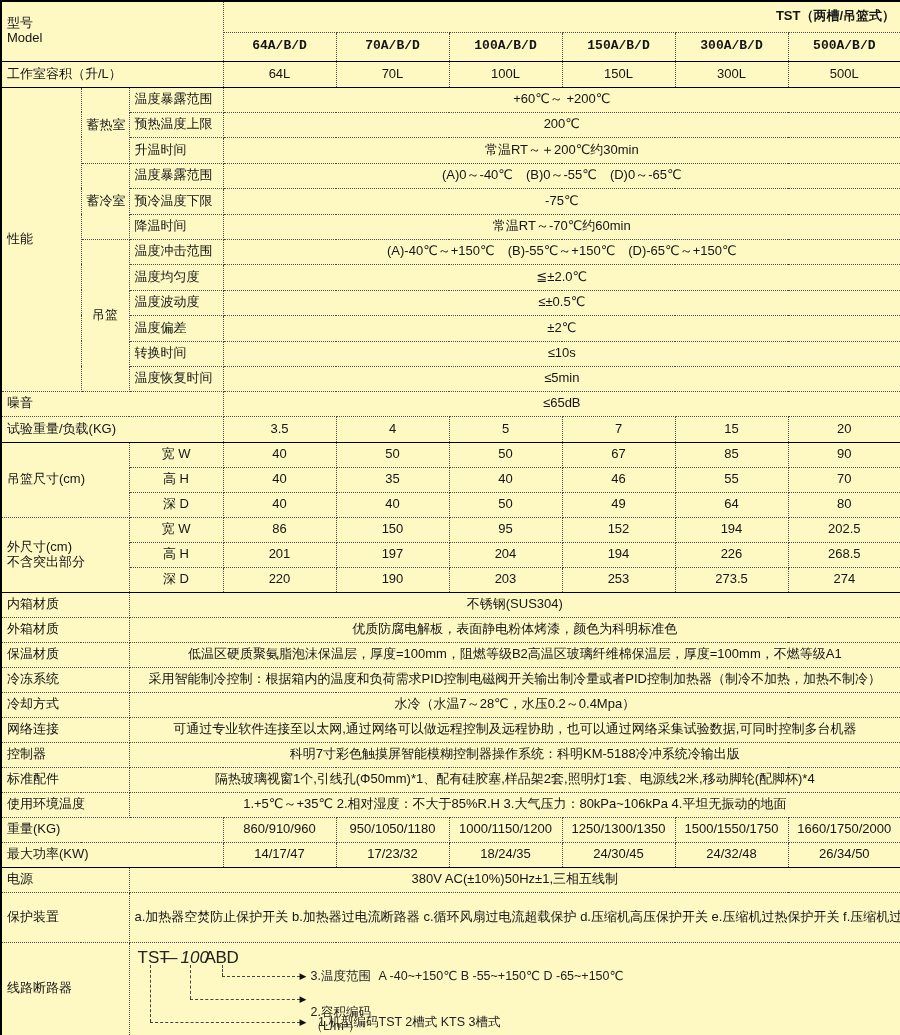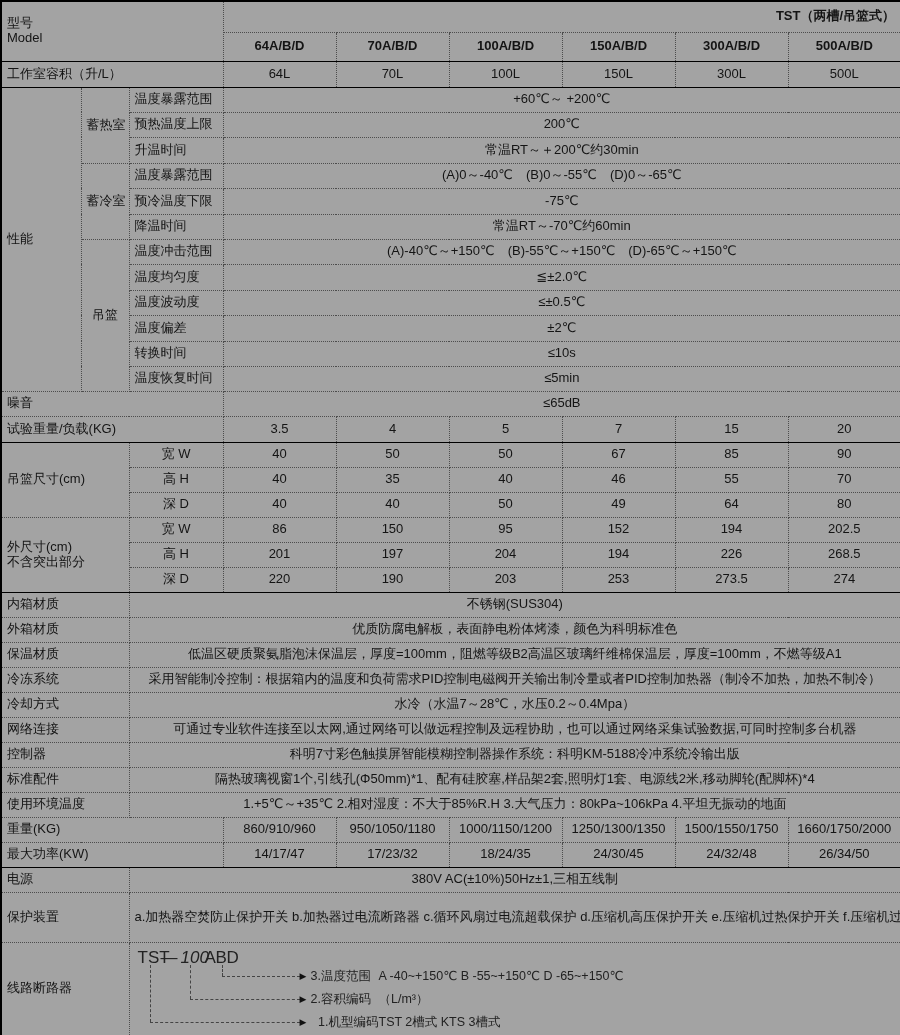--- a/index.html
+++ b/index.html
@@ -1,27 +1,27 @@
 <!DOCTYPE html>
 <html><head>
 <meta charset="utf-8">
 <style>
   html,body{margin:0;padding:0;background:#ffffff;}
   body{font-family:"Liberation Sans","DejaVu Sans",sans-serif;color:#111;}
-  .sheet{width:900px;height:1035px;background:#a3a3a3;box-sizing:border-box;}
+  .sheet{width:900px;height:1035px;background:#fef9c3;box-sizing:border-box;}
   table.spec{border-collapse:collapse;table-layout:fixed;width:900px;border:2px solid #000;}
   table.spec td{border:1px dotted #4d4d4d;font-size:13px;line-height:1.15;padding:0 5px;
     overflow:hidden;white-space:nowrap;color:#141414;vertical-align:middle;box-sizing:border-box;}
   td.ctr{text-align:center;}
   td.lft{text-align:left;}
   .bold{font-weight:bold;}
   .sb{border-bottom:1px solid #000 !important;}
   .st{border-top:1px solid #000 !important;}
   td.title{font-size:15px;text-align:right;}
-  td.models{font-size:14px;}
+  td.models{font-size:14px;font-family:Liberation Mono, monospace;}
   td.wrap{white-space:normal;line-height:1.5;padding:2px 6px;}
   td.small{font-size:12.5px;}
   .two-line{line-height:1.35;}
   
   td.legend-cell{padding:0;position:relative;}
   .lg{position:absolute;font-size:17px;color:#222;}
   .vdash{position:absolute;width:0;border-left:1px dashed #444;}
   .hdash{position:absolute;height:0;border-top:1px dashed #444;}
   .arrow{position:absolute;font-size:9px;color:#111;line-height:1;}
   .lrow{position:absolute;display:flex;font-size:12.5px;color:#222;white-space:nowrap;}
@@ -288,21 +288,21 @@
       <div class="hdash" style="left:20px;top:79px;width:150px;"></div>
 
       <span class="arrow" style="left:170px;top:29px;">▶</span>
       <span class="arrow" style="left:170px;top:52px;">▶</span>
       <span class="arrow" style="left:170px;top:75px;">▶</span>
 
       <div class="lrow" style="left:181px;top:26px;">
         <span class="llabel">3.温度范围</span>
         <span>A -40~+150℃  B -55~+150℃  D -65~+150℃</span>
       </div>
-      <div class="lrow" style="left:181px;top:49px;">
+      <div class="lrow" style="left:181px;top:62px;flex-direction:column;">
         <span class="llabel">2.容积编码</span>
         <span>（L/m³）</span>
       </div>
       <div class="lrow" style="left:181px;top:72px;text-align:right;">
         <span class="llabel">1.机型编码</span>
         <span>TST 2槽式  KTS 3槽式</span>
       </div>
     </td>
   </tr>
 </tbody>

